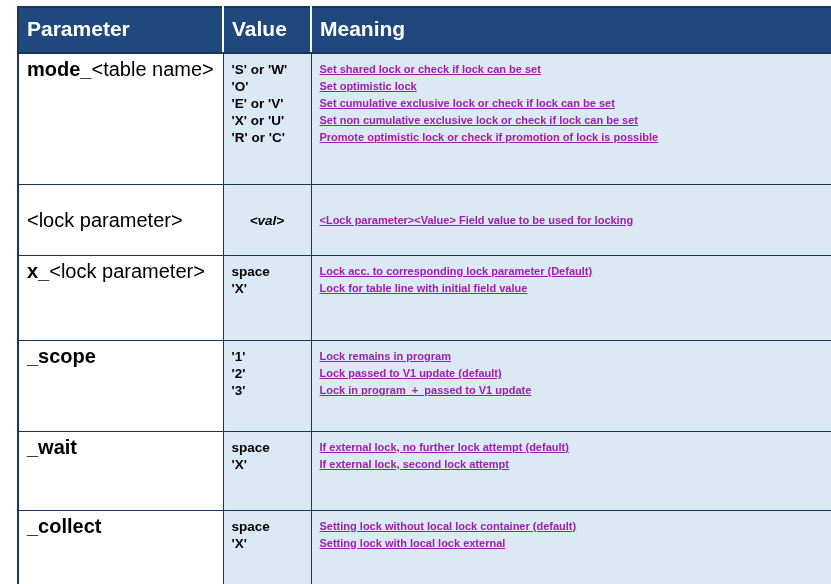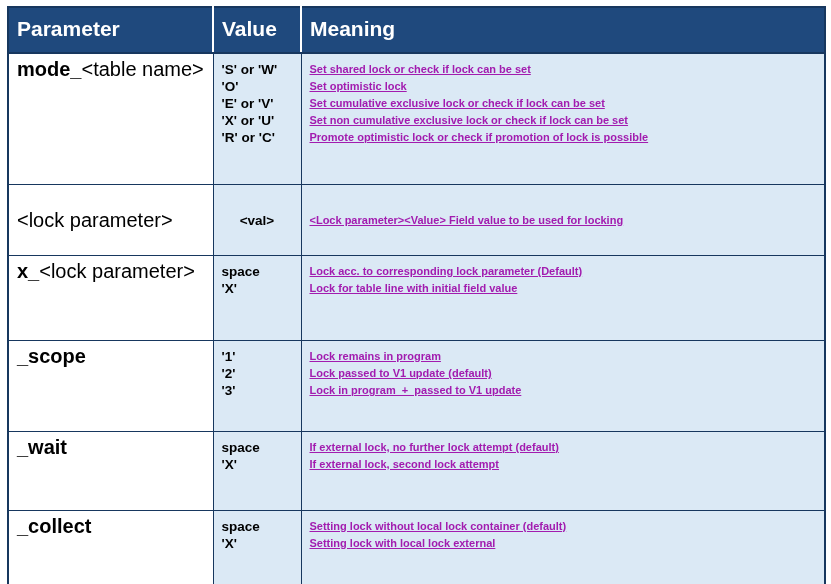--- a/index.html
+++ b/index.html
@@ -10,21 +10,21 @@
   body {
     width: 831px;
     height: 584px;
     font-family: "Liberation Sans", sans-serif;
     overflow: hidden;
   }
   #table-wrap {
     width: 787px;
     height: 584px;
     box-sizing: border-box;
-    padding: 6px 7px 6px 7px;
+    padding: 6px 7px 6px 17px;
   }
   table.param-table {
     border-collapse: collapse;
     table-layout: fixed;
     width: 817px;
     height: 572px;
     border: 2px solid #17375e;
   }
   table.param-table col.c-param { width: 205px; }
   table.param-table col.c-value { width: 88px; }
@@ -88,20 +88,21 @@
   .row-x td { height: 70px; }
   .row-scope td { height: 76px; }
   .row-wait td { height: 64px; }
   .row-collect td { height: 64px; }
 
   td.cell-param.mid {
     vertical-align: middle;
   }
   td.cell-value.mid {
     vertical-align: middle;
+    font-style: italic;
   }
   td.cell-meaning.mid {
     vertical-align: middle;
     margin-left: 29px;
   }
 </style>
 </head>
 <body>
 
 <div id="table-wrap">

